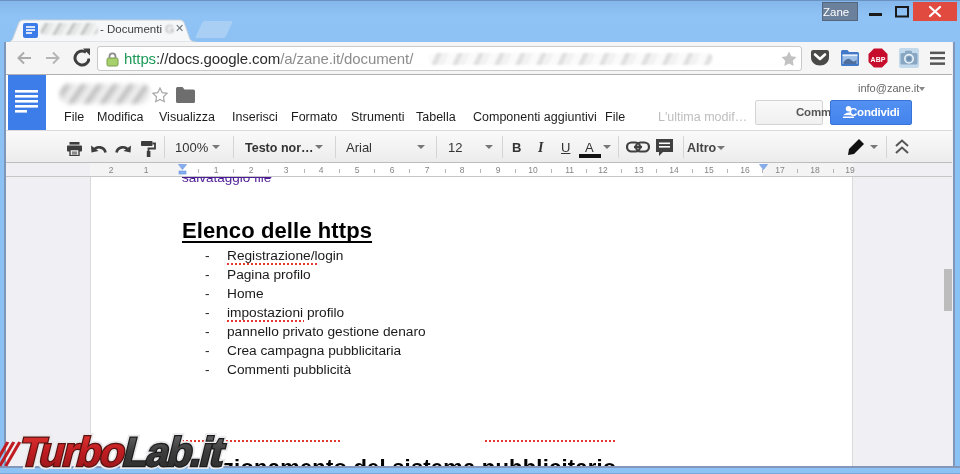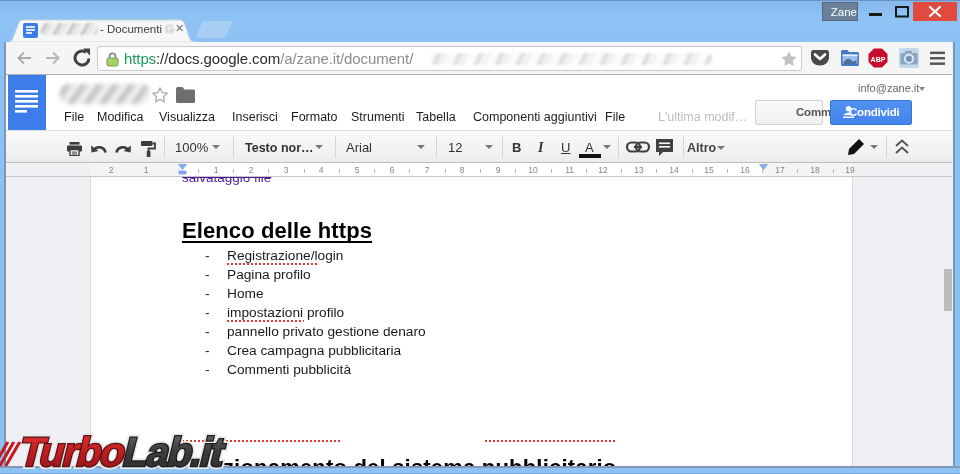--- a/index.html
+++ b/index.html
@@ -10,21 +10,21 @@
   #titlebar{left:0;top:0;width:960px;height:42px;
     background:linear-gradient(#84b6eb,#90c3f5 40%,#8dc1f3);}
   #titlebar .topline{left:0;top:0;width:960px;height:1px;background:#6b93c2;position:absolute;}
   
   #tab{left:10px;top:19px;width:188px;height:23px;}
   #tab svg{display:block;}
   .tabtxt{left:100px;top:23px;font-size:11.5px;color:#3c3c3c;position:absolute;}
   .tabx{left:175px;top:22px;font-size:11px;color:#6a7076;position:absolute;}
   #newtab{left:199px;top:21px;width:30px;height:17px;background:#a9cff5;transform:skewX(-25deg);border-radius:2px;position:absolute;}
   
-  #zane{left:822px;top:2px;width:36px;height:19px;background:#6a809b;color:#fff;font-size:11.5px;text-align:right;line-height:19px;border:1px solid #54677e;box-sizing:border-box;}
+  #zane{left:822px;top:2px;width:36px;height:19px;background:#6a809b;color:#fff;font-size:11.5px;text-align:left;line-height:19px;border:1px solid #54677e;box-sizing:border-box;}
   #btnmin{left:861px;top:2px;width:29px;height:19px;}
   #btnmax{left:890px;top:2px;width:23px;height:19px;}
   #btnclose{left:913px;top:2px;width:44px;height:19px;background:#e14b3f;}
   
   #ctoolbar{left:2px;top:42px;width:956px;height:33px;background:#f5f5f6;border-bottom:1px solid #b2afb5;box-sizing:border-box;}
   #omni{left:95px;top:4px;width:705px;height:25px;background:#fff;border:1px solid #c9c9c9;border-radius:3px;box-sizing:border-box;position:absolute;}
   .url{position:absolute;left:26px;top:3px;font-size:15px;white-space:nowrap;color:#2c2c2c;letter-spacing:-0.1px;}
   .url .green{color:#1d9a57;}
   .url .grey{color:#8c8c8c;}
   

